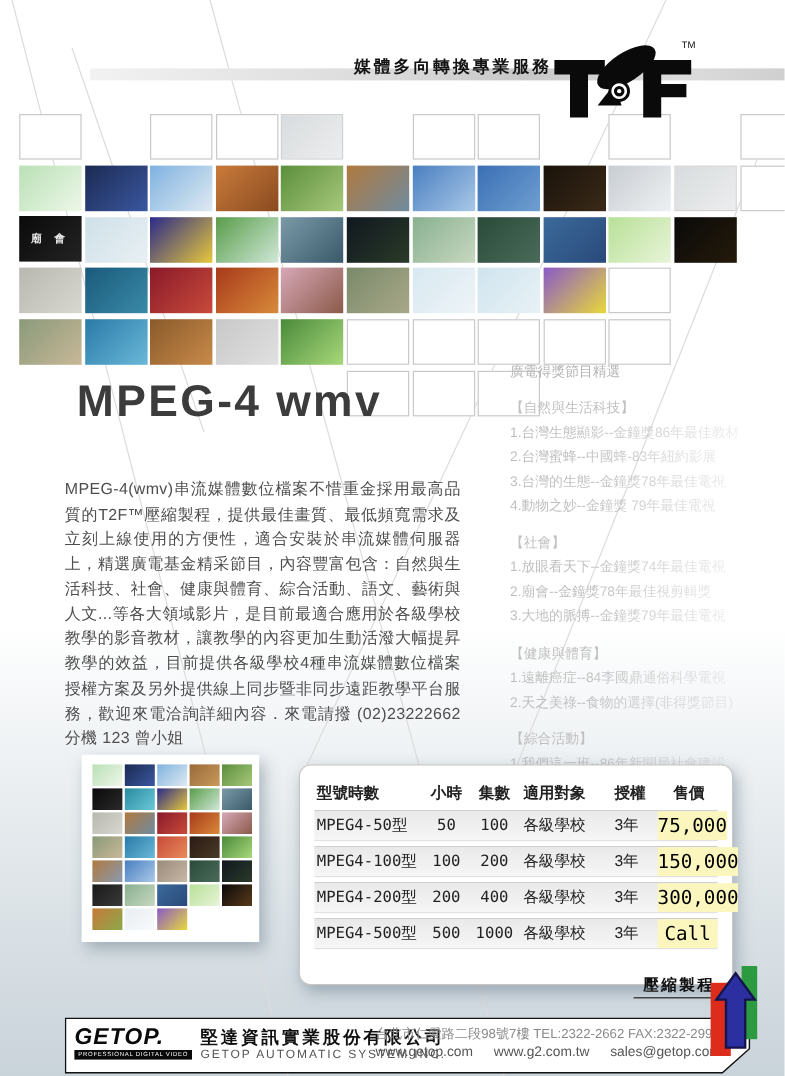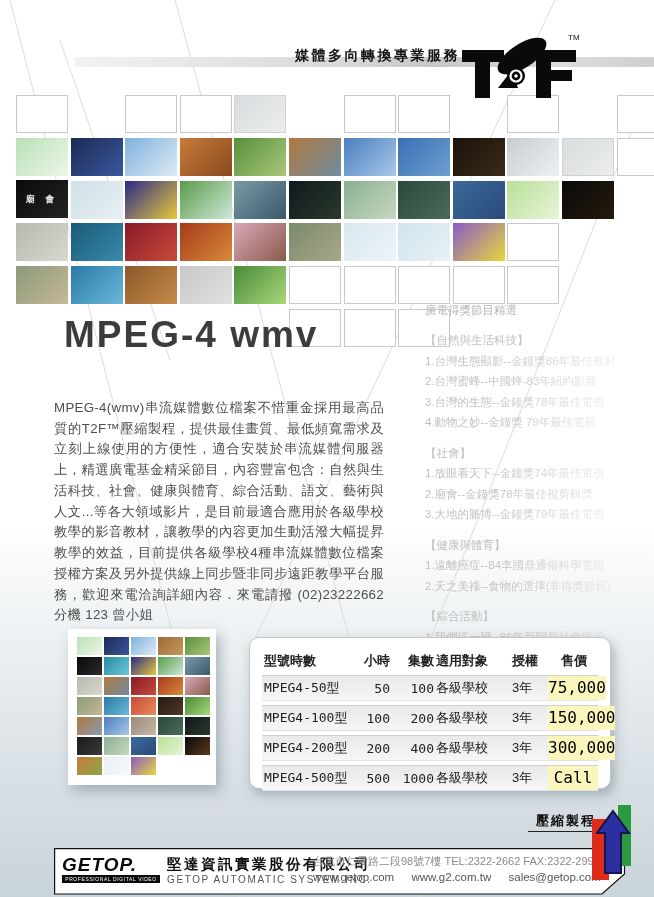--- a/index.html
+++ b/index.html
@@ -33,29 +33,29 @@
   #awards .aw-title{color:#b5b5b5;}
   #awards .aw-head{color:#c0c0c0;margin-top:10px;}
   #awards .aw-item{background:linear-gradient(to right,#bdbdbd 25%,rgba(189,189,189,.04) 96%);
                    -webkit-background-clip:text;background-clip:text;color:transparent;white-space:nowrap;}
   
   #miniCard{position:absolute;left:68px;top:629px;width:148px;height:156px;z-index:3;background:#fff;
             box-shadow:4px 6px 12px rgba(90,110,125,.45);}
   #miniGrid{position:absolute;left:9px;top:8px;display:grid;grid-template-columns:repeat(5,25px);grid-auto-rows:18px;gap:2px;}
   .mini{width:25px;height:18px;}
   
-  #tableCard{position:absolute;left:249px;top:637px;width:362px;height:152px;z-index:4;background:#fff;
+  #tableCard{position:absolute;left:249px;top:637px;width:362px;height:184px;z-index:4;background:#fff;
              border:1px solid #c6c6c6;border-radius:10px;box-shadow:3px 5px 12px rgba(100,120,135,.5);
              box-sizing:border-box;padding:9px 12px 8px 12px;}
   .trow{display:grid;grid-template-columns:92px 36px 44px 76px 38px 1fr;align-items:center;height:24px;margin-top:4px;}
   .trow.head{margin-top:2px;height:22px;font-weight:bold;color:#2e2e2e;font-size:13px;}
   .trow.data{background:linear-gradient(to bottom,#e9e9e9,#f6f6f6);border-top:1px solid #cfcfcf;border-bottom:1px solid #e2e2e2;}
   .trow .c{padding-left:2px;font-size:13px;color:#222;}
   .trow .mono{font-family:"DejaVu Sans Mono","Liberation Mono",monospace;font-size:13px;}
-  .trow .num{text-align:right;padding-left:0;}
+  .trow .num{text-align:center;padding-left:0;}
   .trow .price{height:24px;line-height:24px;text-align:center;font-family:"DejaVu Sans Mono","Liberation Mono",monospace;}
   
   #fundLabel{position:absolute;left:536px;top:812px;z-index:5;font-size:13px;font-weight:bold;color:#111;letter-spacing:2px;}
   #fundRule{position:absolute;left:528px;top:831px;width:96px;height:1px;background:#222;z-index:5;}
   #footerBar{position:absolute;left:54px;top:848px;z-index:4;}
   #getopLogo{position:absolute;left:62px;top:855px;z-index:6;width:98px;}
   #getopLogo .g1{font-size:19px;font-weight:bold;font-style:italic;color:#0a0a0a;letter-spacing:1px;line-height:1;}
   #getopLogo .g2{margin-top:1px;background:#0a0a0a;color:#fff;font-size:5px;letter-spacing:.6px;text-align:center;padding:1px 0;}
   #companyZh{position:absolute;left:167px;top:855px;z-index:6;font-size:14.5px;font-weight:bold;color:#111;letter-spacing:2.5px;}
   #companyEn{position:absolute;left:167px;top:874px;z-index:6;font-size:10px;color:#555;letter-spacing:1.6px;}

